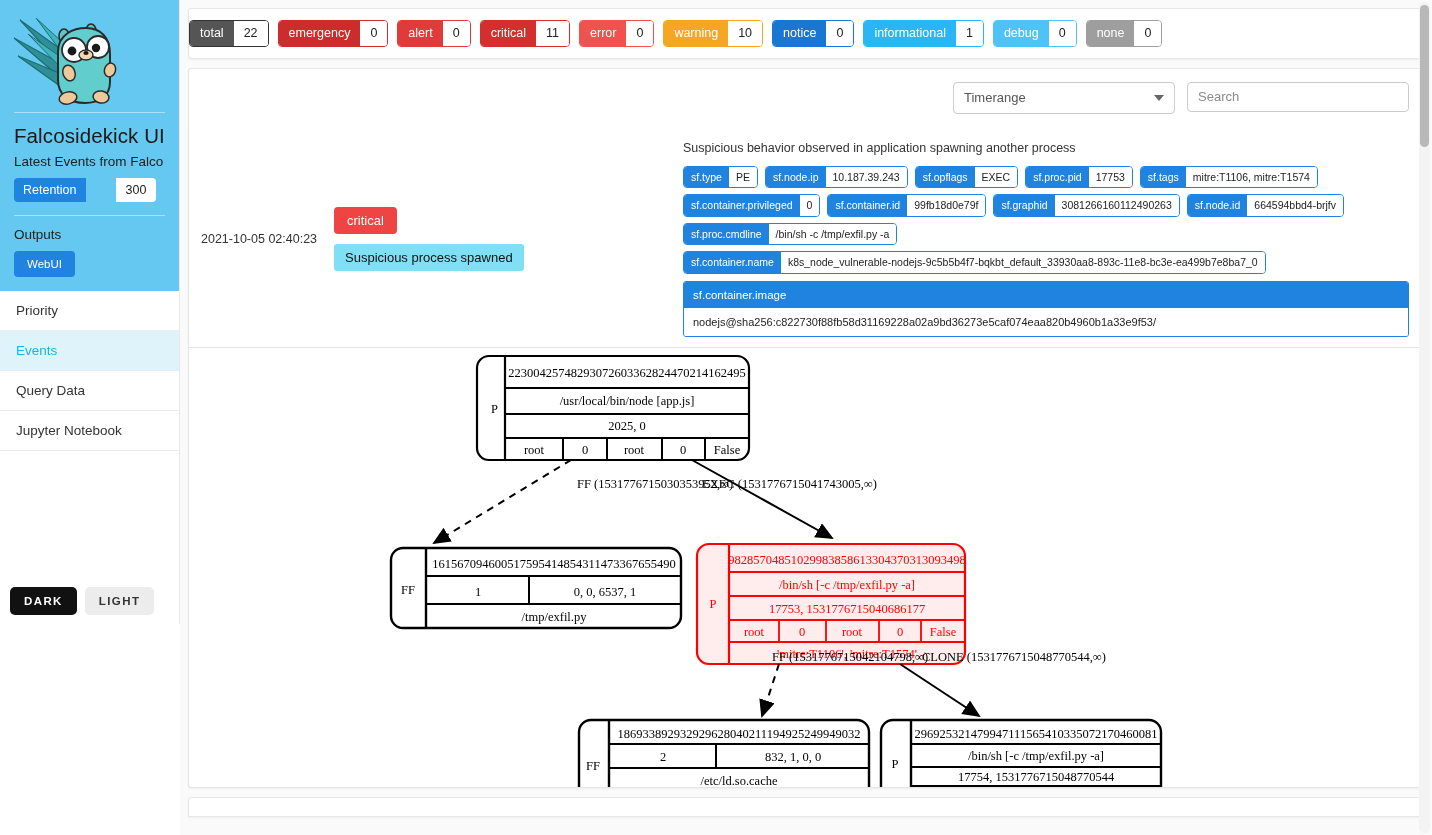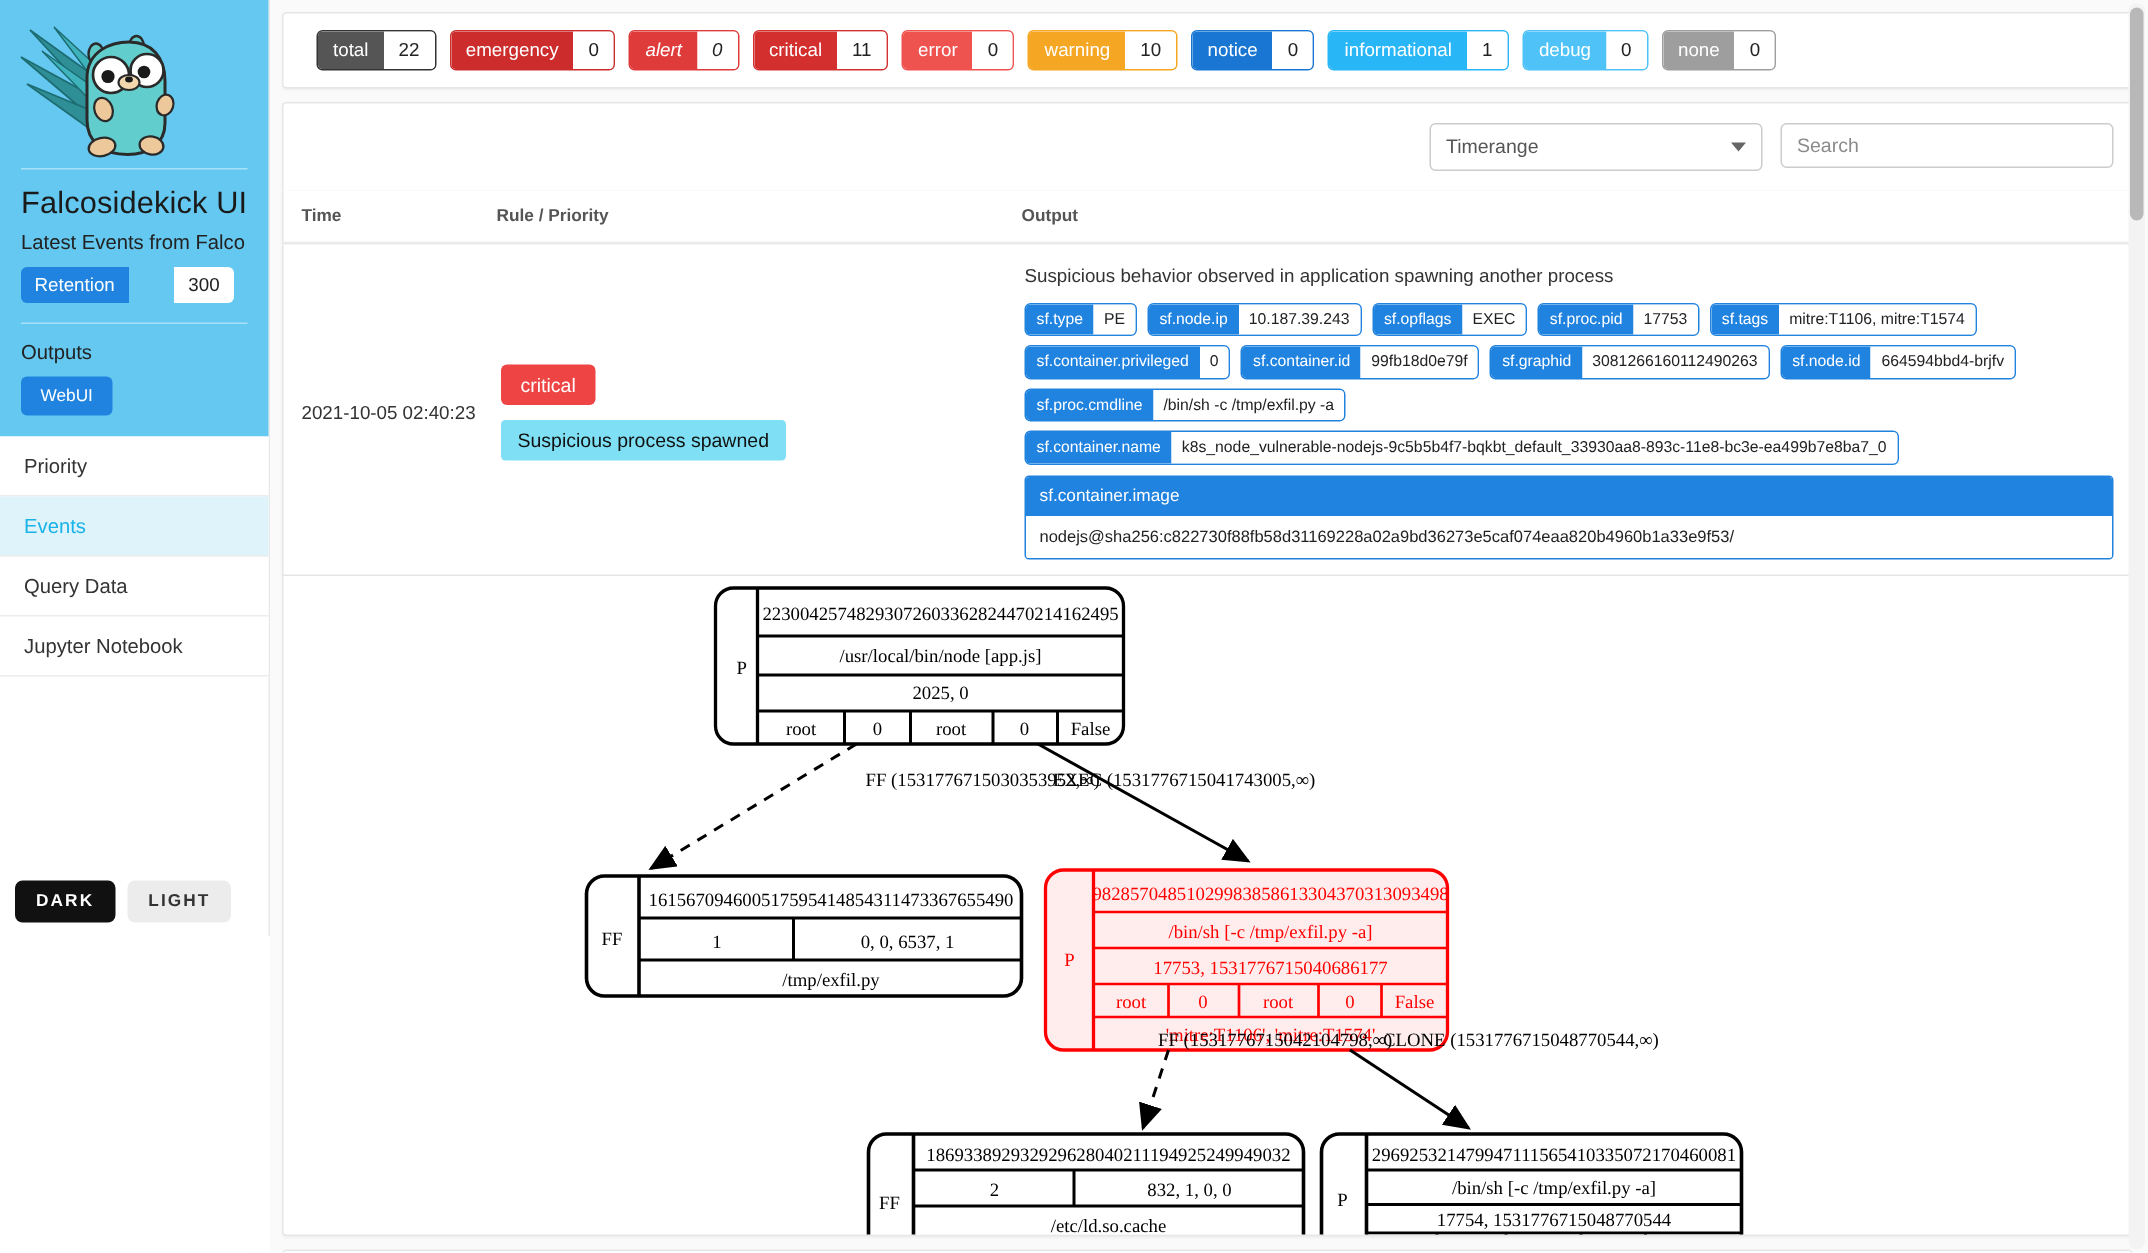--- a/index.html
+++ b/index.html
@@ -65,21 +65,21 @@
   .main {
     flex: 1; height: 835px; background: #fafafa;
     padding: 8px 10px 0 8px; overflow: hidden; position: relative;
   }
   .card {
     background: #fff; border: 1px solid #e6e6e6; border-radius: 3px;
     box-shadow: 0 1px 2px rgba(0,0,0,.05);
   }
 
   
-  .counter-card { padding: 11px 22px; margin-bottom: 9px; }
+  .counter-card { padding: 11px 0; margin-bottom: 9px; }
   .counters { display: flex; gap: 9px; flex-wrap: nowrap; }
   .cnt {
     display: inline-flex; align-items: stretch; border-radius: 4px;
     overflow: hidden; font-size: 12.5px; line-height: 1;
     border: 1px solid transparent;
   }
   .cnt .k { padding: 6px 10px; color: #fff; }
   .cnt .v { padding: 6px 10px; background: #fff; color: #222; }
 
   
@@ -235,21 +235,21 @@
     <div class="card counter-card">
       <div class="counters" id="counters">
           <span class="cnt" style="border-color: rgb(51, 51, 51);">
             <span class="k" style="background: rgb(85, 85, 85);">total</span>
             <span class="v">22</span>
           </span>
           <span class="cnt" style="border-color: rgb(204, 44, 44);">
             <span class="k" style="background: rgb(204, 44, 44);">emergency</span>
             <span class="v">0</span>
           </span>
-          <span class="cnt" style="border-color: rgb(224, 59, 59); font-style: italic;">
+          <span class="cnt" style="border-color: rgb(224, 59, 59);">
             <span class="k" style="background: rgb(224, 59, 59);">alert</span>
             <span class="v">0</span>
           </span>
           <span class="cnt" style="border-color: rgb(211, 47, 47);">
             <span class="k" style="background: rgb(211, 47, 47);">critical</span>
             <span class="v">11</span>
           </span>
           <span class="cnt" style="border-color: rgb(239, 83, 80);">
             <span class="k" style="background: rgb(239, 83, 80);">error</span>
             <span class="v">0</span>
@@ -280,27 +280,20 @@
     <div class="card toolbar-card">
       <div class="toolbar">
         <div class="select-box">
           <span>Timerange</span>
           <span class="caret"></span>
         </div>
         <input class="search-box" type="text" placeholder="Search" style="">
       </div>
     </div>
 
-    <div class="card thead-card">
-      <div class="thead">
-        <div class="col-time">Time</div>
-        <div class="col-rule">Rule / Priority</div>
-        <div class="col-out">Output</div>
-      </div>
-    </div>
 
     <div class="card erow-card">
       <div class="erow">
         <div class="col-time ev-time">2021-10-05 02:40:23</div>
         <div class="col-rule ev-rule">
           <span class="prio" id="prio1" style="background: rgb(239, 68, 68);">critical</span>
           <span class="rulename">Suspicious process spawned</span>
         </div>
         <div class="ev-out">
           <div class="ev-msg">Suspicious behavior observed in application spawning another process</div>

